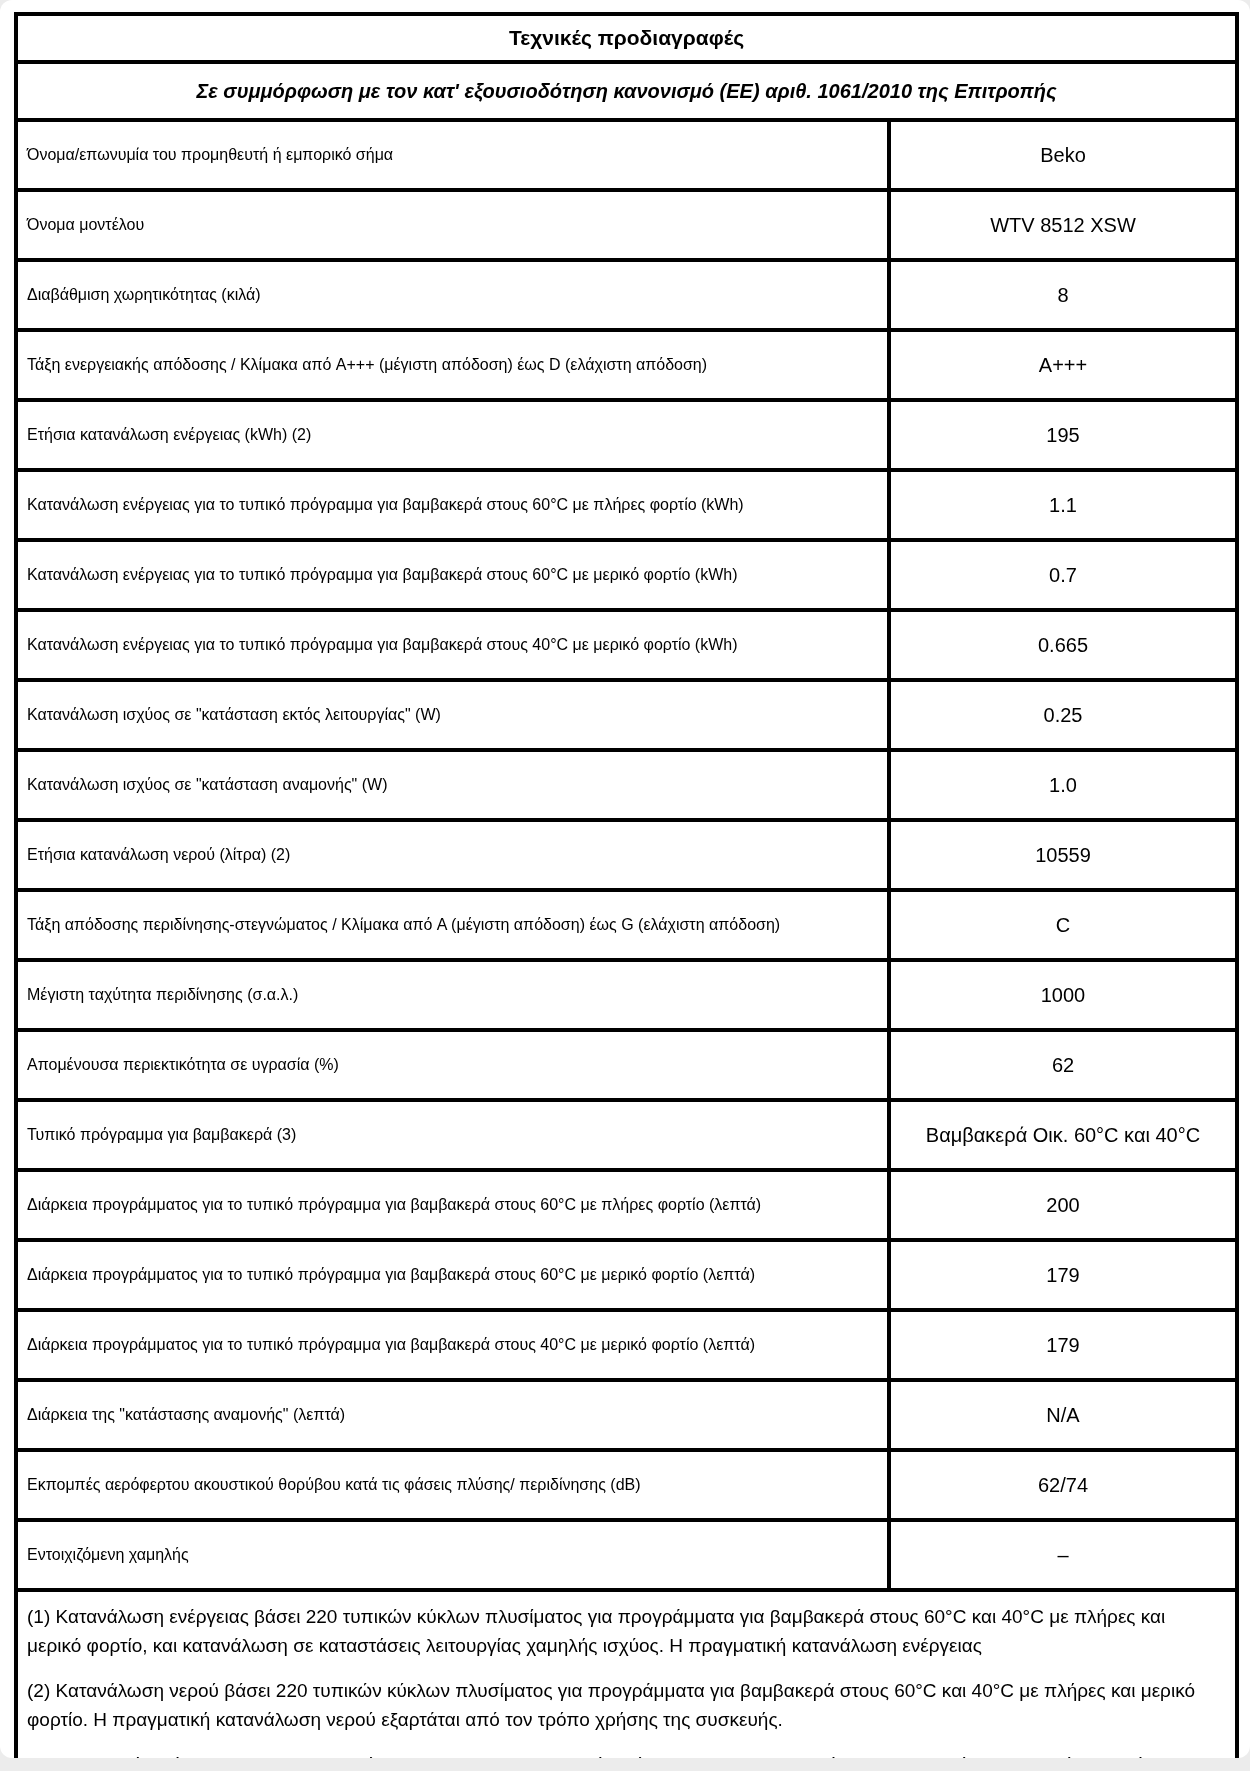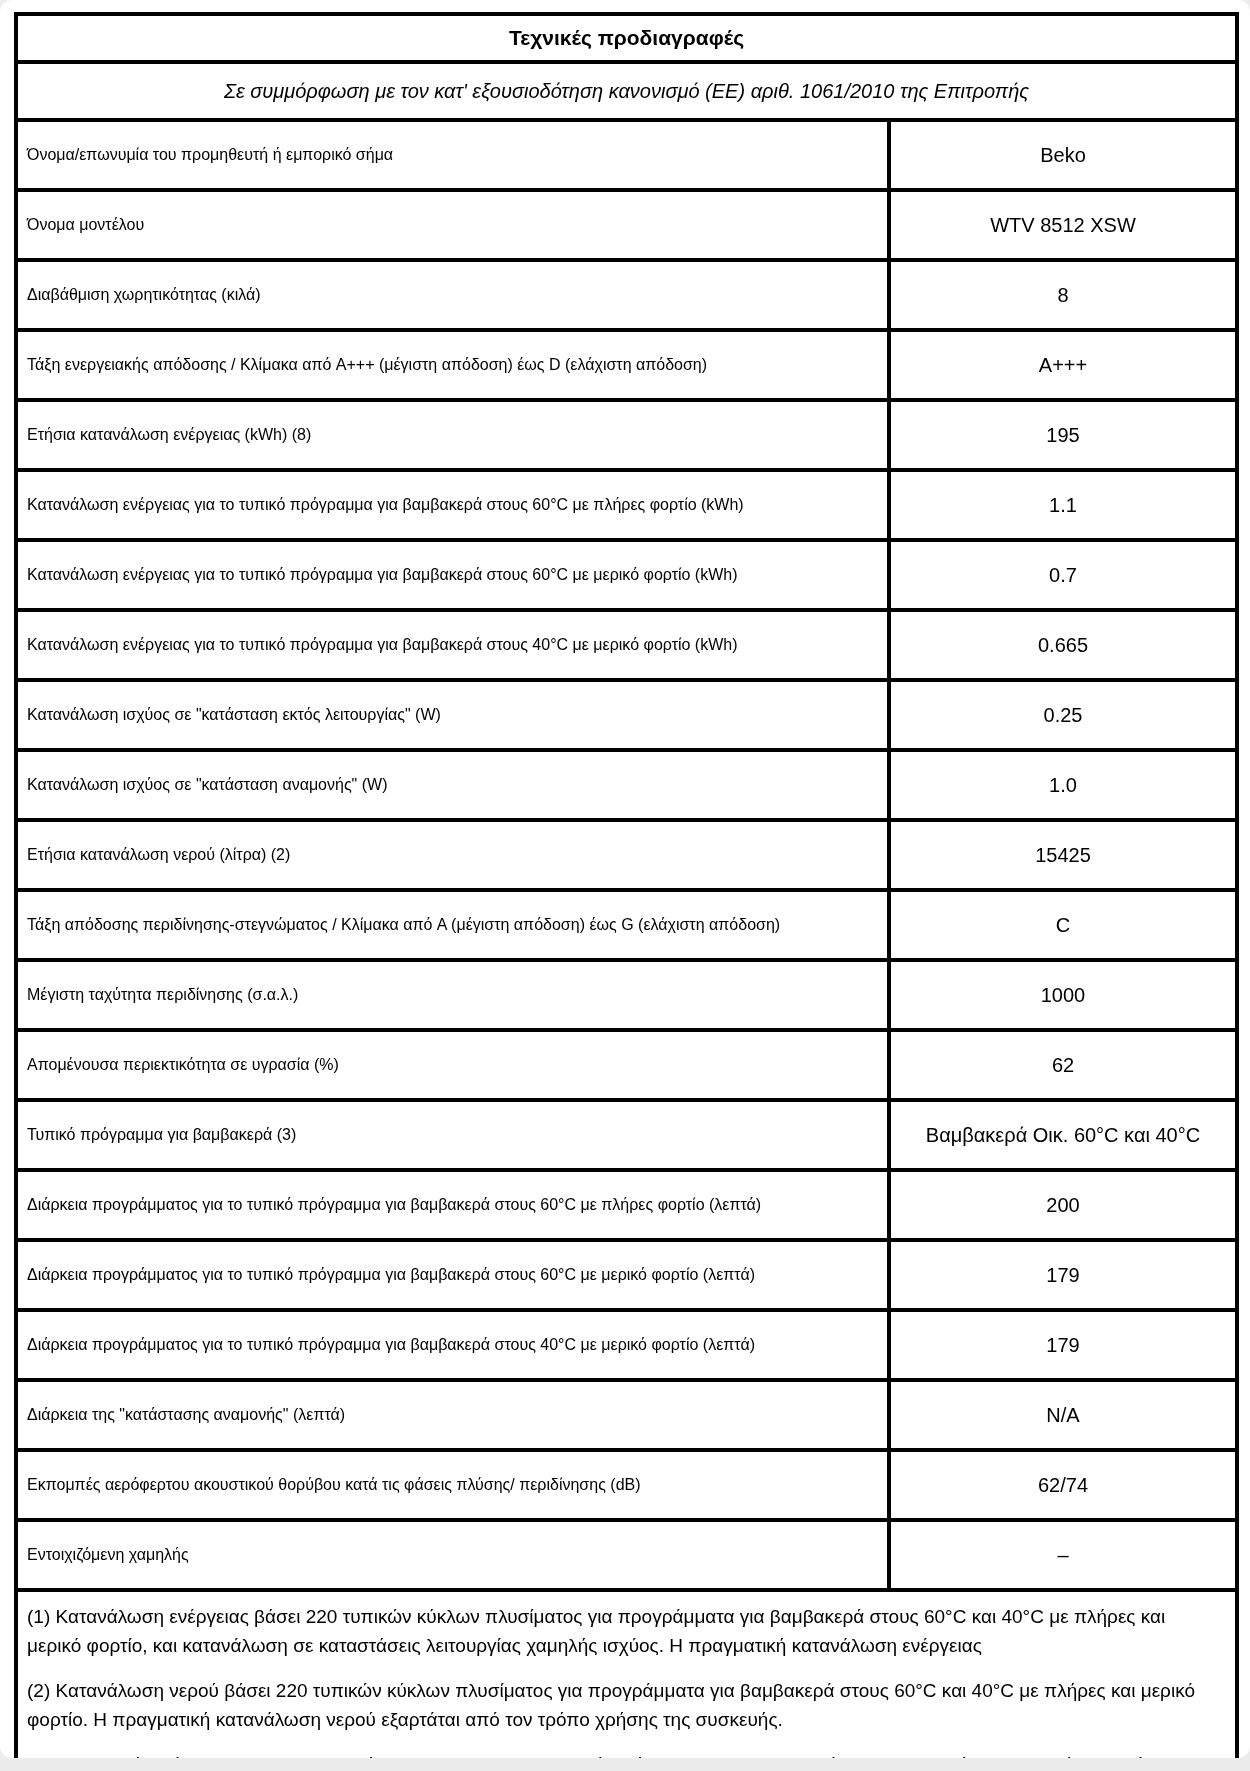--- a/index.html
+++ b/index.html
@@ -33,21 +33,21 @@
   tr.title-row th {
     height: 40px;
     font-size: 21px;
     font-weight: bold;
     text-align: center;
     padding: 2px 8px;
   }
   tr.subtitle-row th {
     height: 50px;
     font-size: 20px;
-    font-weight: normal;
+    font-weight: bold;
     font-style: italic;
     text-align: center;
     padding: 2px 8px;
   }
   td.label-cell {
     height: 54px;
     font-size: 16px;
     line-height: 1.32;
     text-align: left;
     padding: 6px 12px 6px 9px;
@@ -100,21 +100,21 @@
           <td class="label-cell">Διαβάθμιση χωρητικότητας (κιλά)</td>
           <td class="value-cell">8</td>
         </tr>
 
         <tr class="spec-row">
           <td class="label-cell">Τάξη ενεργειακής απόδοσης / Κλίμακα από A+++ (μέγιστη απόδοση) έως D (ελάχιστη απόδοση)</td>
           <td class="value-cell">A+++</td>
         </tr>
 
         <tr class="spec-row">
-          <td class="label-cell">Ετήσια κατανάλωση ενέργειας (kWh) (8)</td>
+          <td class="label-cell">Ετήσια κατανάλωση ενέργειας (kWh) (2)</td>
           <td class="value-cell">195</td>
         </tr>
 
         <tr class="spec-row">
           <td class="label-cell">Κατανάλωση ενέργειας για το τυπικό πρόγραμμα για βαμβακερά στους 60°C με πλήρες φορτίο  (kWh)</td>
           <td class="value-cell">1.1</td>
         </tr>
 
         <tr class="spec-row">
           <td class="label-cell">Κατανάλωση ενέργειας για το τυπικό πρόγραμμα για βαμβακερά στους 60°C με μερικό φορτίο (kWh)</td>
@@ -131,21 +131,21 @@
           <td class="value-cell">0.25</td>
         </tr>
 
         <tr class="spec-row">
           <td class="label-cell">Κατανάλωση ισχύος σε "κατάσταση αναμονής" (W)</td>
           <td class="value-cell">1.0</td>
         </tr>
 
         <tr class="spec-row">
           <td class="label-cell">Ετήσια κατανάλωση νερού (λίτρα) (2)</td>
-          <td class="value-cell">15425</td>
+          <td class="value-cell">10559</td>
         </tr>
 
         <tr class="spec-row">
           <td class="label-cell">Τάξη απόδοσης περιδίνησης-στεγνώματος / Κλίμακα από A (μέγιστη απόδοση) έως G (ελάχιστη απόδοση)</td>
           <td class="value-cell">C</td>
         </tr>
 
         <tr class="spec-row">
           <td class="label-cell">Μέγιστη ταχύτητα περιδίνησης (σ.α.λ.)</td>
           <td class="value-cell">1000</td>

